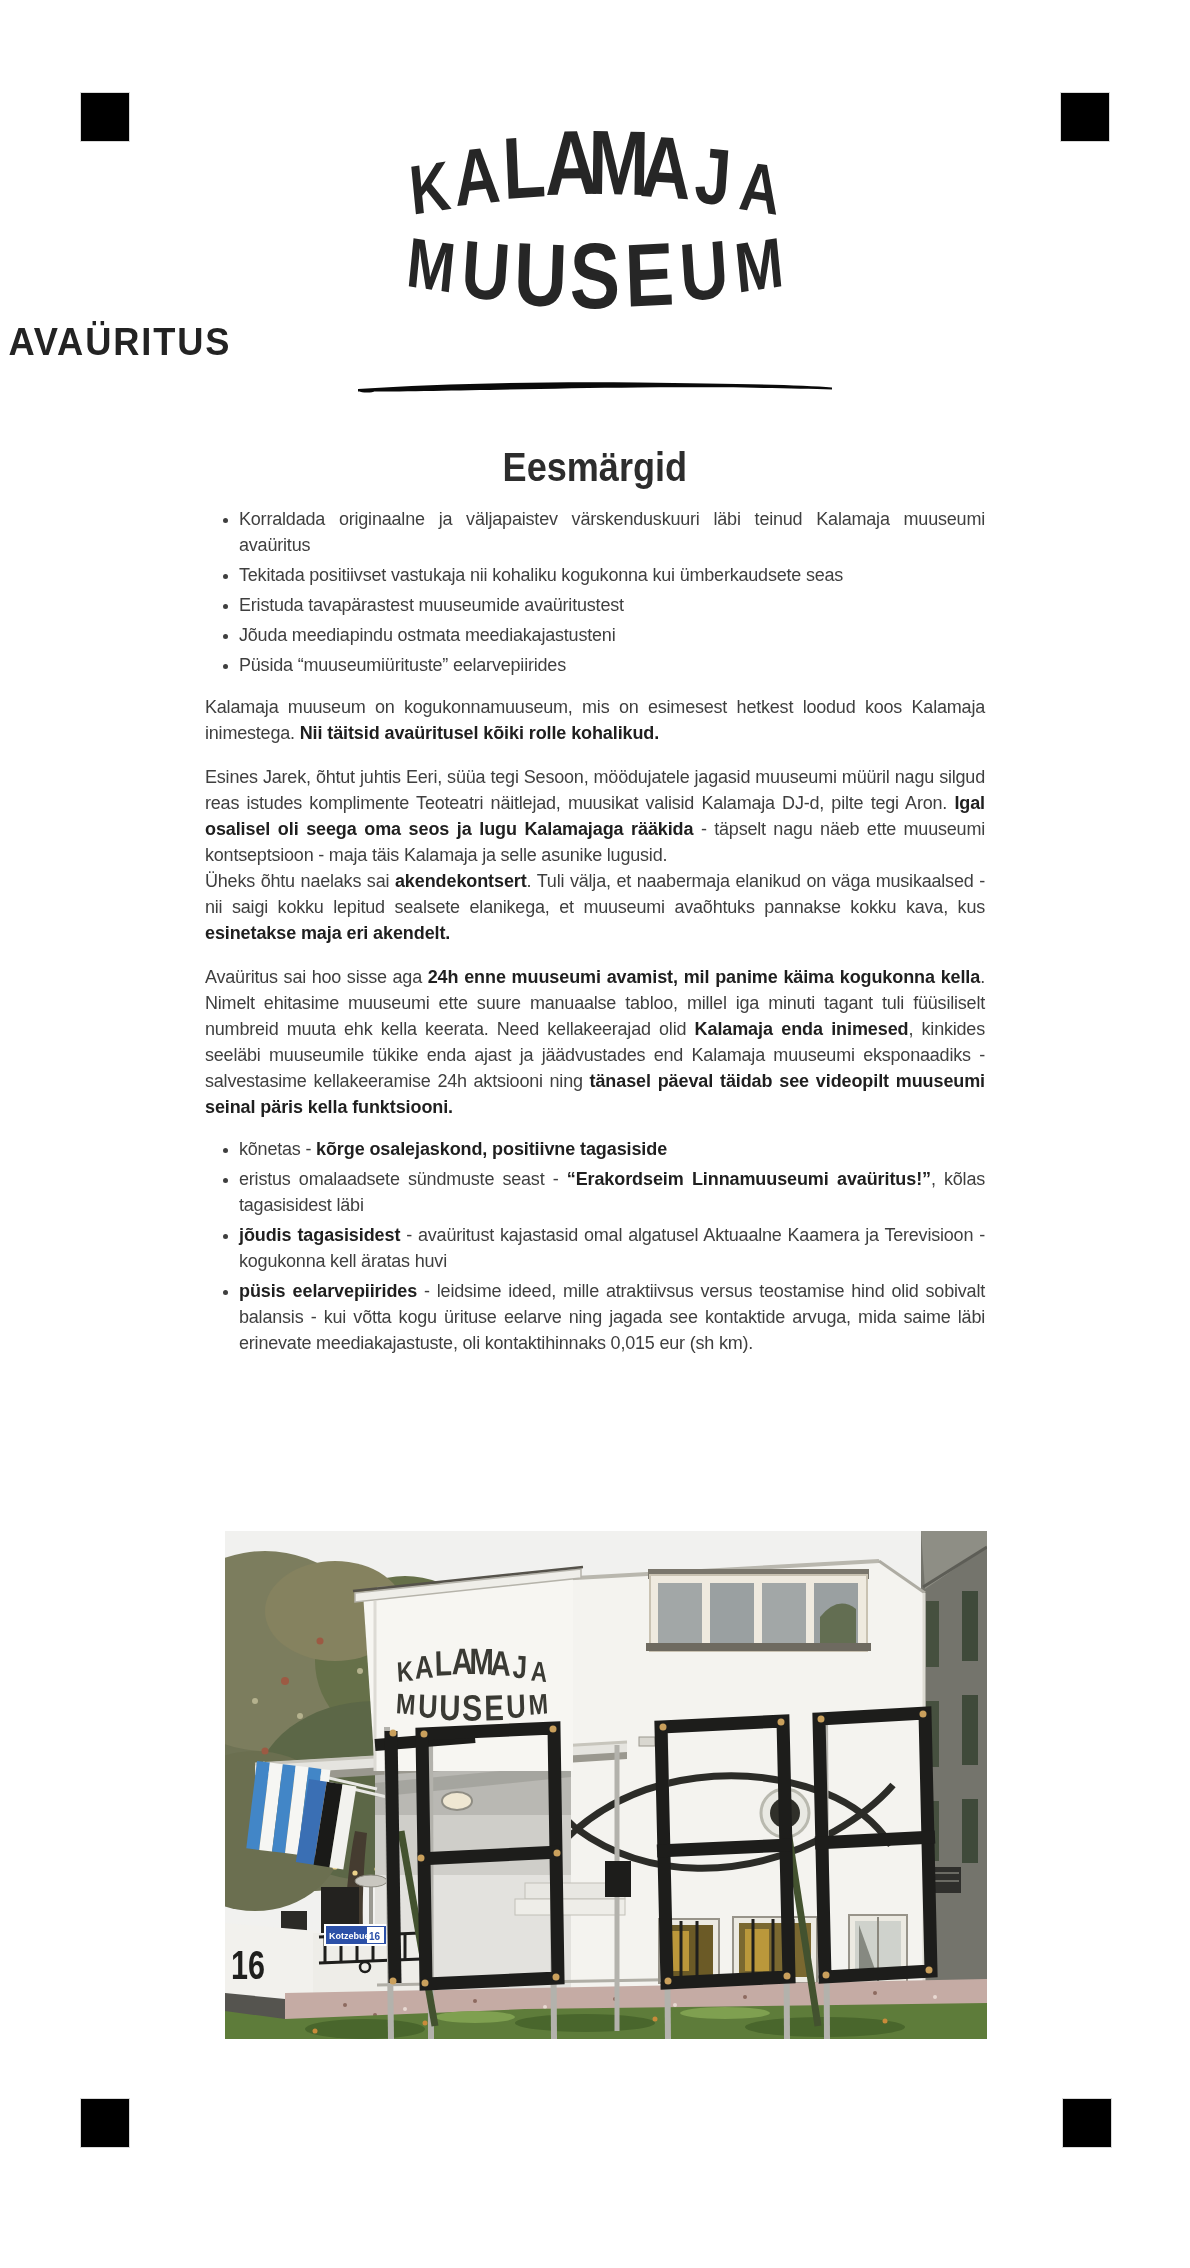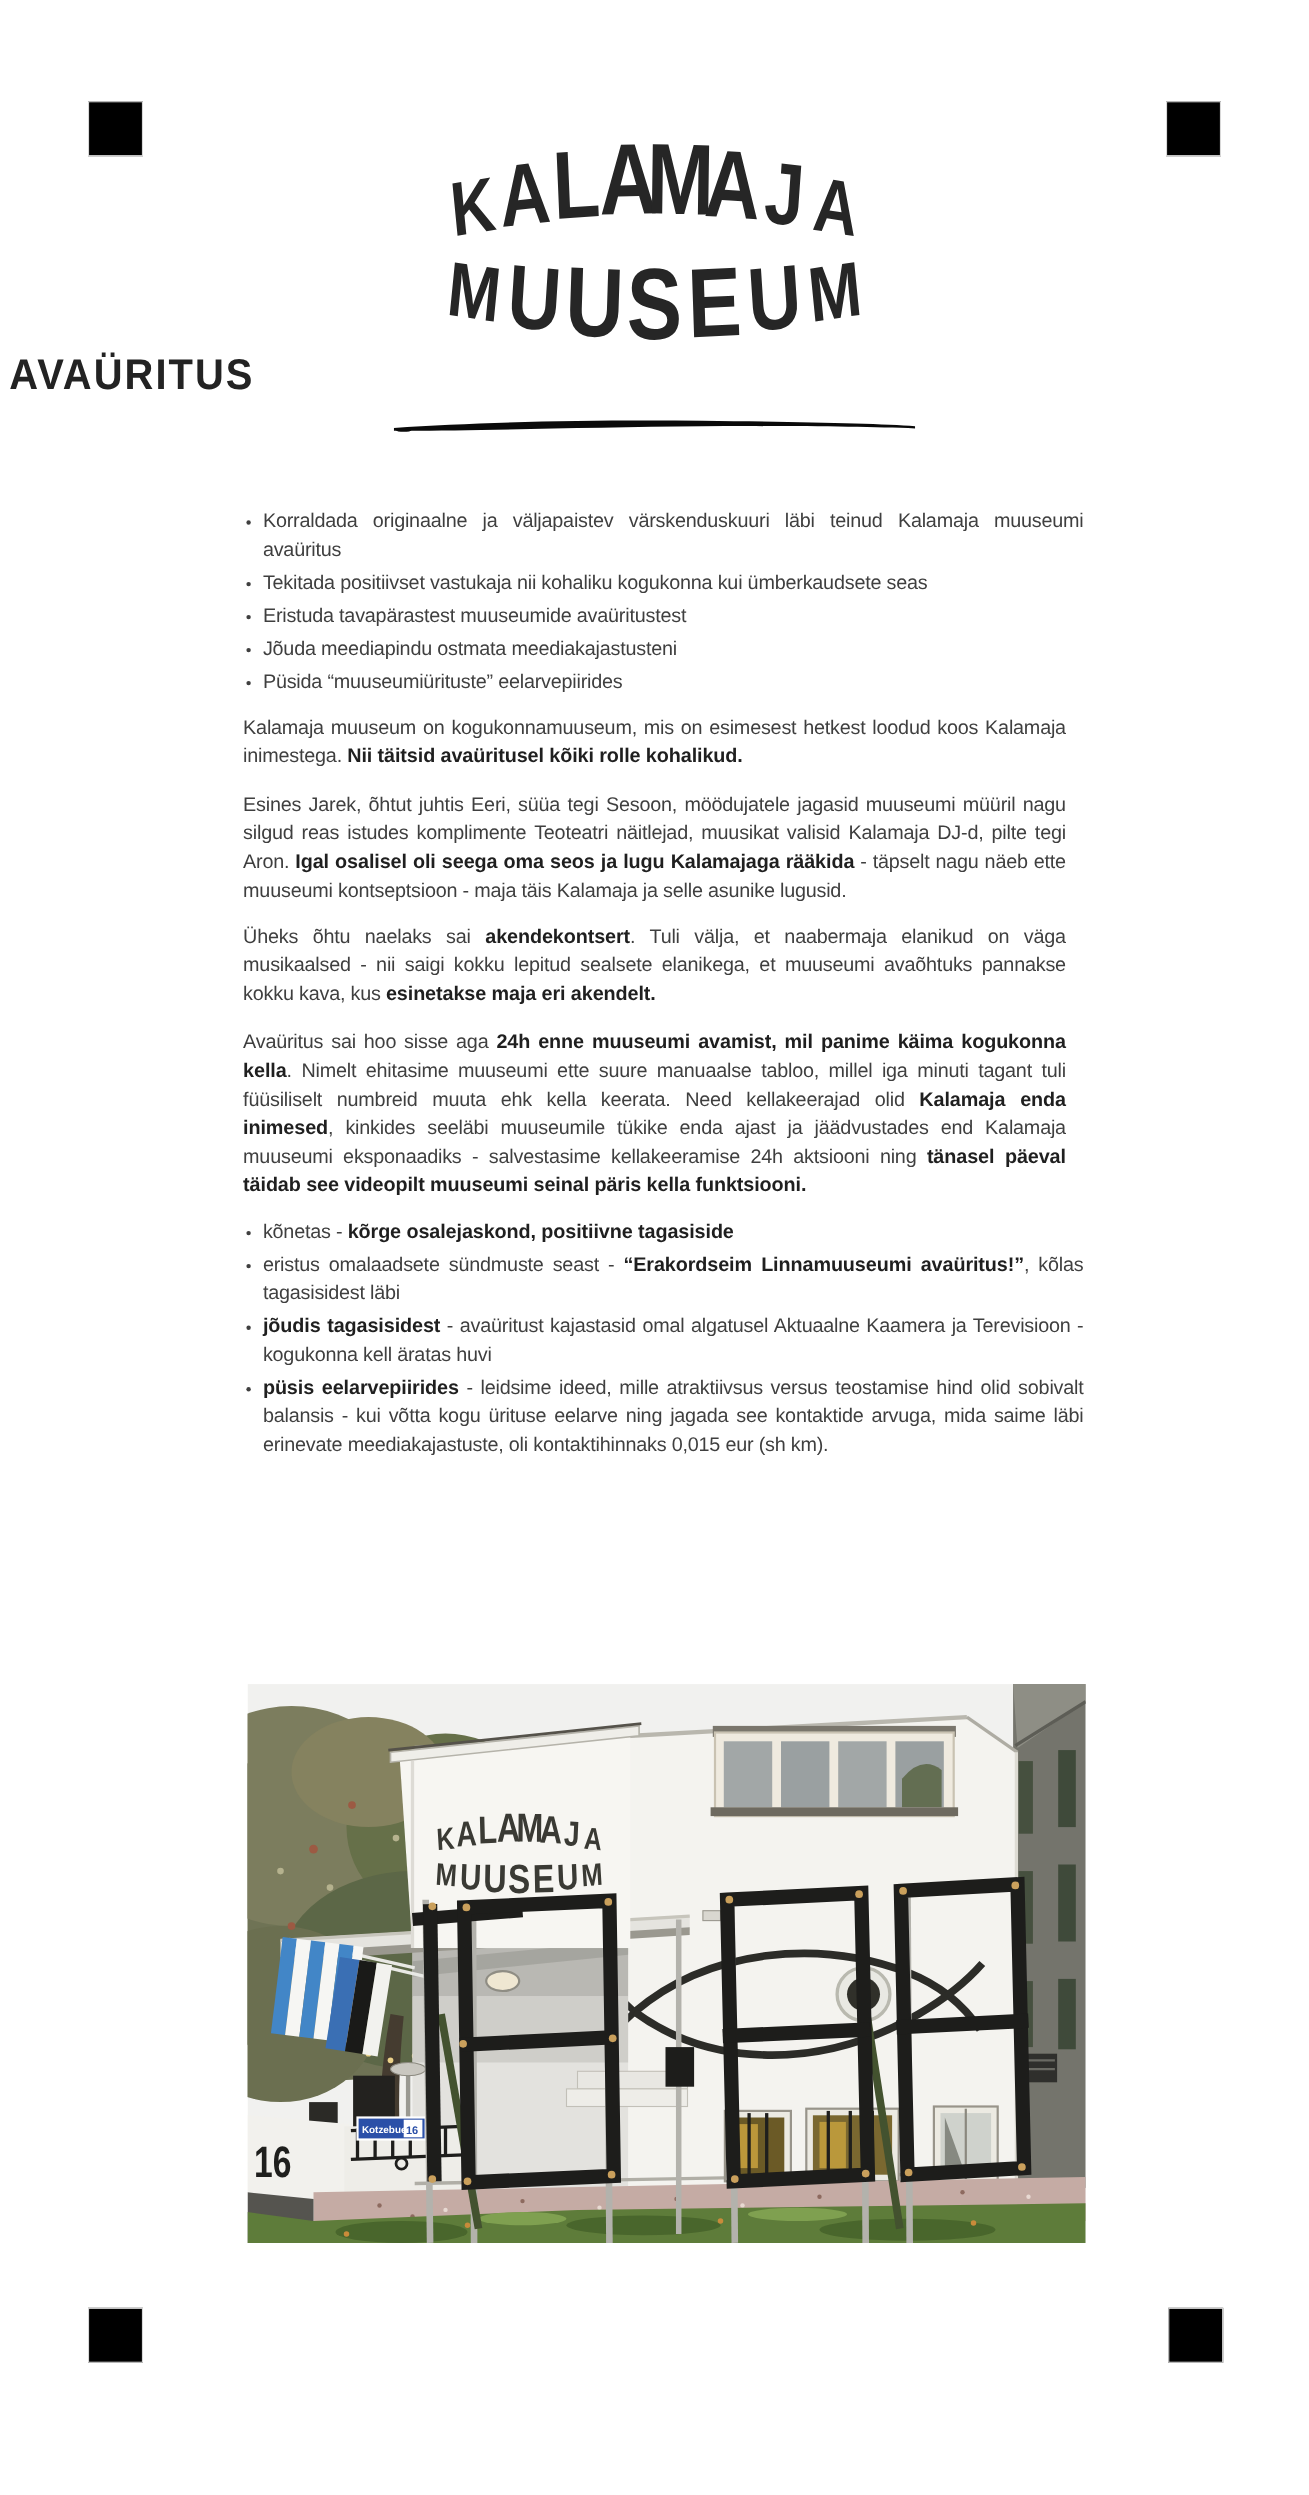--- a/index.html
+++ b/index.html
@@ -25,21 +25,21 @@
                   font-weight:bold;font-size:41px;color:#2d2d2d;line-height:46px;}
   .mt-goals{margin-top:0;}
   .mt-exec{margin-top:44px;}
   .mt-results{margin-top:30px;}
 
   .body-text{font-size:18px;line-height:26px;letter-spacing:-0.2px;color:#3f3f3f;text-align:justify;}
   ul.blist{margin:16px 0 0 0;padding-left:34px;}
   ul.blist li{margin:4px 0 3px 0;}
   ul.blist li::marker{color:#3f3f3f;font-size:15px;}
   .paras{margin-top:16px;}
-  .paras p{margin:16px;}
+  .paras p{margin:0;}
   .paras p.gap{margin-top:18px;}
   .b{font-weight:bold;color:#1f1f1f;letter-spacing:-0.1px;}
 
   .photo{position:absolute;left:225px;top:1531px;width:762px;height:508px;}
   .photo svg{display:block;}
   .sign-text{font-family:"Liberation Sans","DejaVu Sans",sans-serif;}
 </style>
 </head>
 <body>
 
@@ -76,20 +76,23 @@
     <span class="subtitle">AVAÜRITUS</span>
   </div>
 
   <svg class="brush-svg" viewBox="0 0 474 14">
     <path d="M0,9 C80,3.5 180,1.5 280,2.5 C370,3.5 442,5 474,7.5 L474,9.5 C430,8 360,7 280,7.5 C170,8.5 60,12 0,11.5 Z" fill="#0a0a0a"></path>
     <ellipse cx="9" cy="11.2" rx="7" ry="1.4" fill="#0a0a0a"></ellipse>
   </svg>
 
   <div class="content">
 
+    <h2 class="sec-title mt-goals">
+      <span>Eesmärgid</span>
+    </h2>
     <ul class="blist body-text">
       <li>Korraldada originaalne ja väljapaistev värskenduskuuri läbi teinud Kalamaja muuseumi avaüritus</li>
       <li>Tekitada positiivset vastukaja nii kohaliku kogukonna kui ümberkaudsete seas</li>
       <li>Eristuda tavapärastest muuseumide avaüritustest</li>
       <li>Jõuda meediapindu ostmata meediakajastusteni</li>
       <li>Püsida “muuseumiürituste” eelarvepiirides</li>
     </ul>
 
     <div class="paras body-text">
       <p><span>Kalamaja muuseum on kogukonnamuuseum, mis on esimesest hetkest loodud koos Kalamaja inimestega. </span><span class="b">Nii täitsid avaüritusel kõiki rolle kohalikud.</span></p>

